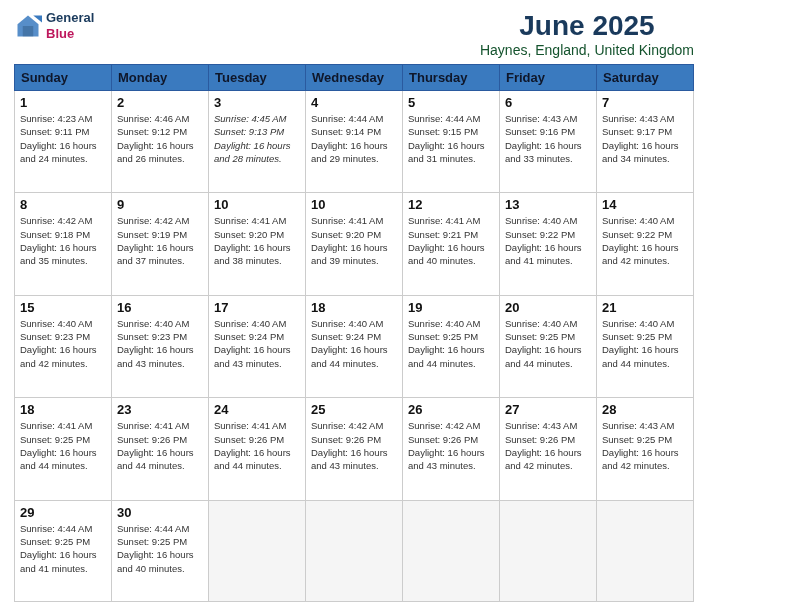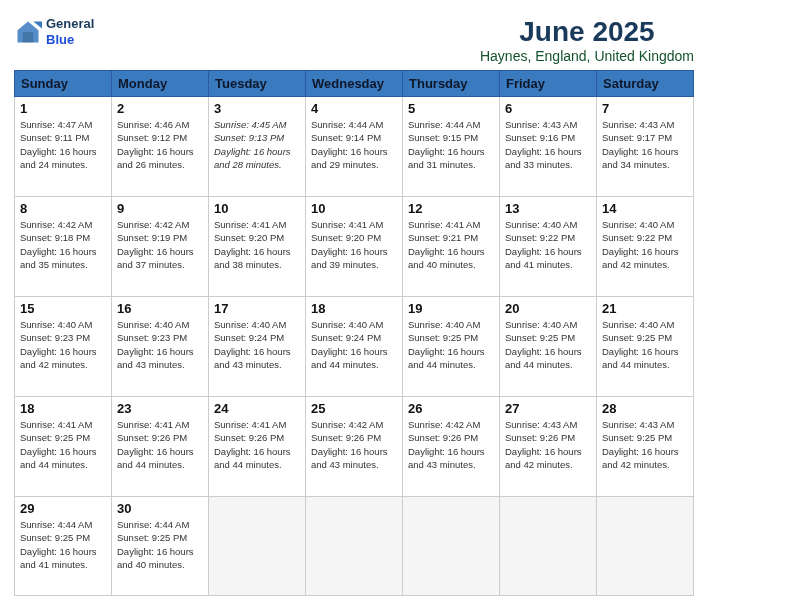--- a/index.html
+++ b/index.html
@@ -6,21 +6,21 @@
     body {
       width: 792px;
       height: 612px;
       font-family: Arial, Helvetica, sans-serif;
       background: #fff;
       overflow: hidden;
     }
     .page {
       width: 708px;
       height: 612px;
-      padding: 16px 14px;
+      padding: 10px 14px;
       display: flex;
       flex-direction: column;
     }
     .header {
       display: flex;
       justify-content: space-between;
       align-items: flex-start;
       margin-bottom: 6px;
     }
     .logo {
@@ -28,21 +28,21 @@
       align-items: center;
       gap: 4px;
     }
     .logo-text {
       font-size: 13px;
       line-height: 1.2;
       color: #1a3a5c;
       font-weight: bold;
     }
     .logo-text span {
-      color: #1d4ed8;
+      color: #be185d;
     }
     .logo-icon {
       width: 28px;
       height: 28px;
     }
     .title-block {
       text-align: center;
     }
     .main-title {
       font-size: 28px;
@@ -129,21 +129,21 @@
           <th>Wednesday</th>
           <th>Thursday</th>
           <th>Friday</th>
           <th>Saturday</th>
         </tr>
     </thead>
     <tbody id="calendar-body">
     <tr>
           <td>
             <span class="day-num">1</span>
-            <div class="day-info" style="white-space: pre-line;">Sunrise: 4:47 AM
+            <div class="day-info" style="white-space: pre-line;">Sunrise: 4:23 AM
 Sunset: 9:11 PM
 Daylight: 16 hours
 and 24 minutes.</div>
           </td>
           <td>
             <span class="day-num">2</span>
             <div class="day-info" style="white-space: pre-line;">Sunrise: 4:46 AM
 Sunset: 9:12 PM
 Daylight: 16 hours
 and 26 minutes.</div>

